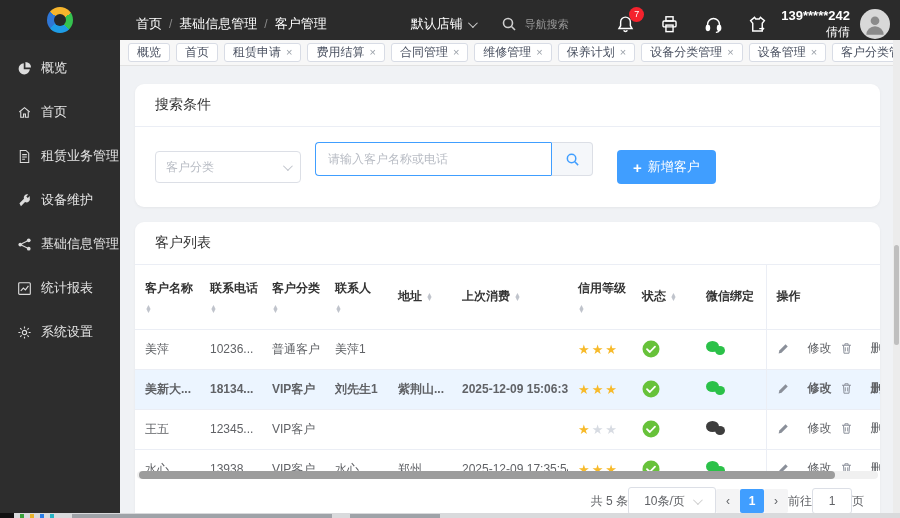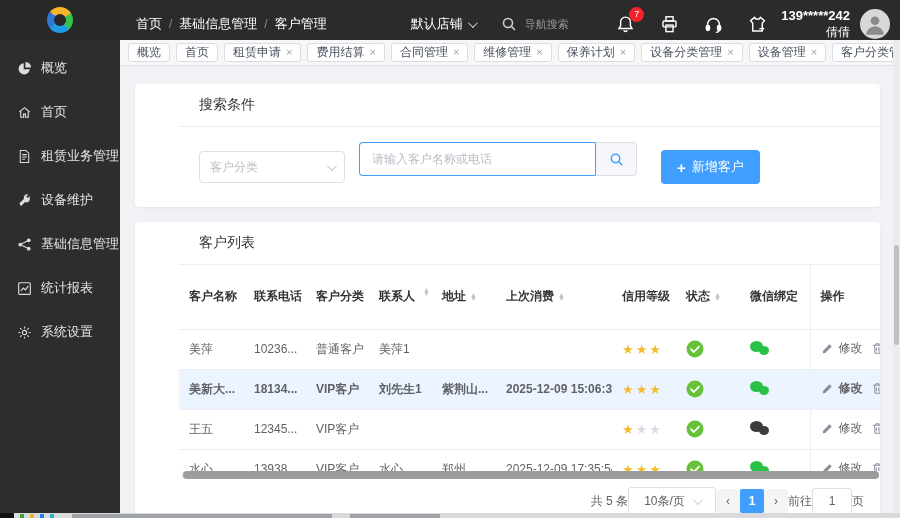--- a/index.html
+++ b/index.html
@@ -32,21 +32,21 @@
   .side-icon { width:15px; height:15px; color:#dcdcdc; flex:none; }
   .side-icon svg { width:15px; height:15px; }
 
   
   .tabbar { position:absolute; left:120px; top:40px; width:780px; height:26px; background:#f7f7f7; border-bottom:1px solid #e2e2e2; display:flex; align-items:center; gap:6px; padding:0 8px; overflow:hidden; }
   .tab { height:19px; display:flex; align-items:center; gap:5px; padding:0 8px; background:#fff; border:1px solid #d8dce5; border-radius:3px; color:#495060; font-size:12px; cursor:pointer; white-space:nowrap; }
   .tab .tab-close { color:#9aa0a8; font-size:11px; line-height:1; }
 
   
   .content { position:absolute; left:120px; top:66px; width:780px; height:447px; padding:18px 20px 0 15px; }
-  .panel { background:#fff; border-radius:4px; box-shadow:0 1px 3px rgba(0,0,0,.05);padding-left:44px; }
+  .panel { background:#fff; border-radius:9px; box-shadow:0 1px 3px rgba(0,0,0,.05); }
   .panel-title { padding:12px 20px; font-size:14px; color:#333; border-bottom:1px solid #ebeef5; }
   .search-body { padding:15px 20px; display:flex; align-items:center; gap:14px; }
   .sel { width:146px; height:32px; border:1px solid #dcdfe6; border-radius:4px; display:flex; align-items:center; justify-content:space-between; padding:0 10px; color:#b8bcc4; font-size:12px; cursor:pointer; background:#fff; }
   .sel .caret-down { border-color:#c0c4cc; }
   .kw-group { display:flex; height:50px; }
   .kw-input { width:236px; height:34px; border:1px solid #409eff; border-right:none; border-radius:4px 0 0 4px; padding:0 12px; font-size:12px; color:#606266; outline:none; }
   .kw-input::placeholder { color:#b8bcc4; }
   .kw-btn { width:42px; height:34px; border:1px solid #dcdfe6; border-left:1px solid #409eff; border-radius:0 4px 4px 0; background:#f5f7fa; display:flex; align-items:center; justify-content:center; cursor:pointer; color:#409eff; }
   .kw-btn svg { width:15px; height:15px; }
   .btn-primary { height:34px; padding:0 16px; margin-left:10px; background:#409eff; border:none; border-radius:4px; color:#fff; font-size:13px; cursor:pointer; display:flex; align-items:center; gap:6px; }
@@ -55,31 +55,31 @@
   .list-panel { margin-top:15px; height:300px; position:relative; }
   .table-clip { height:206px; overflow:hidden; position:relative; }
   table { border-collapse:collapse; table-layout:fixed; width:745px; }
   col.c-name{width:65px} col.c-phone{width:62px} col.c-cat{width:63px} col.c-contact{width:63px} col.c-addr{width:64px} col.c-spend{width:116px} col.c-credit{width:64px} col.c-status{width:64px} col.c-wechat{width:70px} col.c-ops{width:114px}
   th, td { text-align:left; padding:0 4px 0 10px; font-size:12px; white-space:nowrap; overflow:hidden; }
   thead th { height:64px; color:#333; font-weight:bold; border-bottom:1px solid #ebeef5; vertical-align:middle; }
   tbody td { height:40px; color:#606266; border-bottom:1px solid #ebeef5; }
   tbody tr.hl td { background:#ecf5ff;font-weight:bold; }
   th.ops-col, td.ops-col { border-left:1px solid #ebeef5; }
   .sortpair { display:inline-flex; flex-direction:column; line-height:4px; font-size:7px; color:#c0c4cc; vertical-align:middle; }
-  .sort-below { display:flex; gap:8px; }
+  .sort-below { display:flex; flex-direction:column; gap:8px; }
   .sort-inline { display:flex; align-items:center; gap:4px; }
   .star { font-size:13px; color:#f7ba2a; margin-right:2px; }
   .star.off { color:#d7dbe2; }
   .status-ic svg { width:18px; height:18px; vertical-align:middle; }
   .wechat-ic { display:inline-block; width:20px; height:16px; position:relative; }
   .wechat-ic i { position:absolute; border-radius:50%; }
   .wechat-ic .b1 { left:0; top:1px; width:13px; height:11px; background:#2bc149; }
   .wechat-ic .b2 { left:9px; top:6px; width:10px; height:9px; background:#2bc149; }
   .wechat-ic.unbound .b1, .wechat-ic.unbound .b2 { background:#3d3d3d; }
-  .op-link { color:#606266; cursor:pointer; display:inline-flex; align-items:center; gap:5px; margin-right:8px; }
+  .op-link { color:#606266; cursor:pointer; display:inline-flex; align-items:center; gap:18px; margin-right:8px; }
   .op-link svg { width:13px; height:13px; color:#8a8f99; }
 
   .hscroll { height:8px; margin:0 2px; background:#f0f0f0; border-radius:4px; position:relative; }
   .hscroll .thumb { position:absolute; left:2px; top:0; height:8px; width:696px; background:#9c9c9c; border-radius:4px; }
 
   .pager { height:44px; display:flex; align-items:center; justify-content:flex-end; padding-right:16px; color:#606266; font-size:12px; }
   .pgsel { width:88px; height:28px; border:1px solid #dcdfe6; border-radius:3px; display:flex; align-items:center; justify-content:center; gap:8px; color:#606266; cursor:pointer; }
   .pgbtn { width:24px; height:24px; border-radius:2px; background:#f4f4f5; color:#606266; display:flex; align-items:center; justify-content:center; font-size:12px; cursor:pointer; }
   .pgbtn.cur { background:#409eff; color:#fff; font-weight:bold; }
   .goto-input { width:40px; height:26px; border:1px solid #dcdfe6; border-radius:3px; text-align:center; font-size:12px; color:#606266; outline:none; }

